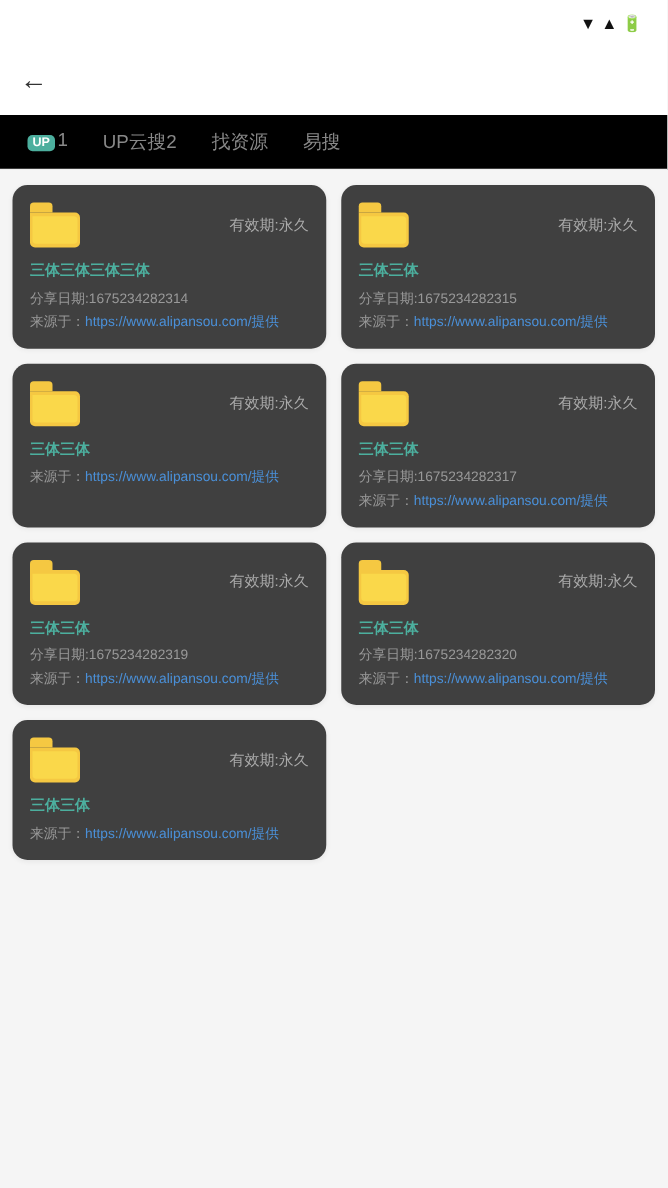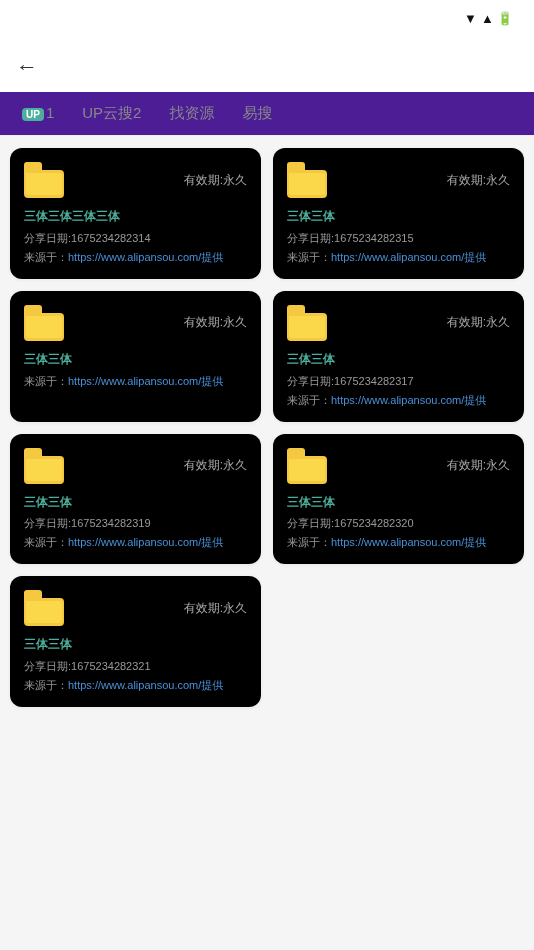--- a/index.html
+++ b/index.html
@@ -64,21 +64,21 @@
     .header-action {
       font-size: 16px;
       color: #4caf9e;
       cursor: pointer;
       text-align: right;
       line-height: 1.2;
     }
 
     
     .tabs-container {
-      background: #4c1d95;
+      background: #000000;
       border-bottom: 1px solid #eee;
       display: flex;
       overflow-x: auto;
       scrollbar-width: none;
       padding: 0 8px;
     }
     .tabs-container::-webkit-scrollbar { display: none; }
     .tab-item {
       padding: 12px 14px;
       font-size: 15px;
@@ -120,21 +120,21 @@
       padding: 12px 10px;
     }
     .grid {
       display: grid;
       grid-template-columns: 1fr 1fr;
       gap: 12px;
     }
 
     
     .card {
-      background: #000000;
+      background: #404040;
       border-radius: 12px;
       padding: 14px;
       cursor: pointer;
       box-shadow: 0 1px 4px rgba(0,0,0,0.06);
     }
     .card-header {
       display: flex;
       align-items: center;
       justify-content: space-between;
       margin-bottom: 10px;
@@ -324,19 +324,18 @@
       <div class="card">
     <div class="card-header">
       <div class="card-folder-icon">
         <div class="folder-tab"></div>
         <div class="folder-body"></div>
         <div class="folder-shine"></div>
       </div>
       <span class="card-validity">有效期:永久</span>
     </div>
     <div class="card-title">三体三体</div>
-    <div class="card-date">分享日期:1675234282321</div>
     <div class="card-source">
       来源于：<a class="card-source-link" href="#">https://www.alipansou.com/提供</a>
     </div>
   </div>
     </div>
 </div>
 
 </body></html>

